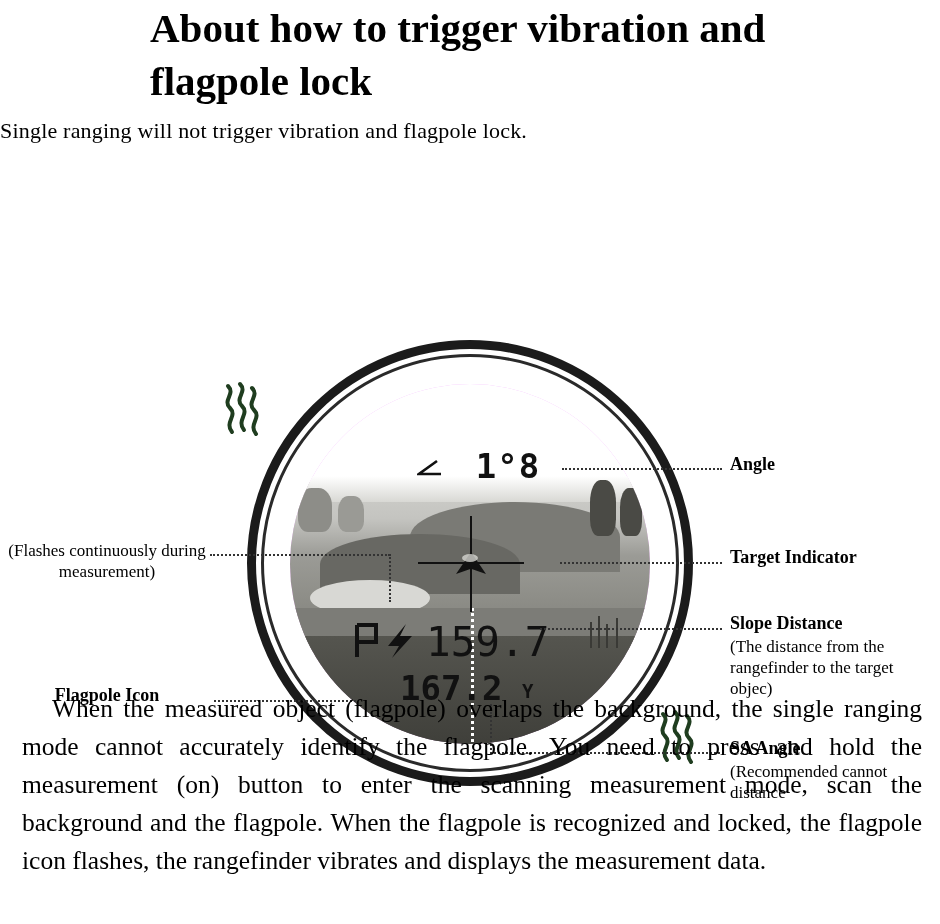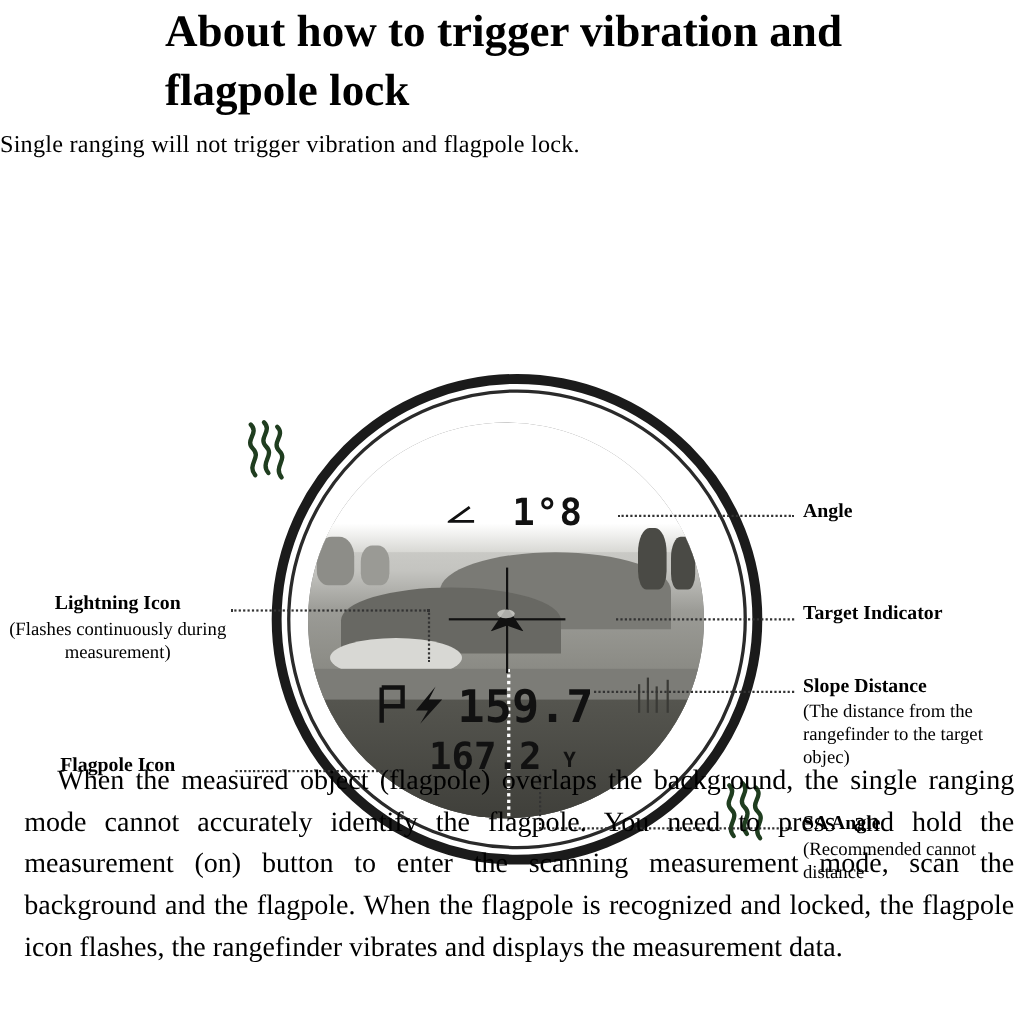--- a/index.html
+++ b/index.html
@@ -63,27 +63,27 @@
     width: 418px;
     height: 418px;
     border-radius: 50%;
     border: 3px solid #2a2a2a;
     box-sizing: border-box;
     background: #ffffff;
   }
   
   .scope-view {
     position: absolute;
-    left: 280px;
+    left: 290px;
     top: 236px;
     width: 360px;
     height: 360px;
     border-radius: 50%;
     overflow: hidden;
-    background: #737373;
+    background: #f0abfc;
   }
 
   
   .land {
     position: absolute;
     left: 0;
     top: 98px;
     width: 360px;
     height: 262px;
     background: linear-gradient(#cfcfcb 0%, #c4c4c0 14%, #9b9b96 28%, #8e8e88 44%, #7f7f7a 62%, #6e6e6a 80%, #5e5e5a 100%);
@@ -227,21 +227,21 @@
     top: 238px;
     width: 64px;
     height: 38px;
   }
   .slope-value {
     position: absolute;
     left: 136px;
     top: 234px;
     font-size: 41px;
     font-family: "DejaVu Sans Mono", monospace;
-    font-weight: bold;
+    font-weight: normal;
     color: #111111;
   }
   .sa-value {
     position: absolute;
     left: 110px;
     top: 284px;
     font-size: 34px;
     font-family: "DejaVu Sans Mono", monospace;
     font-weight: bold;
     color: #111111;
@@ -402,21 +402,20 @@
     <div class="lbl">Slope Distance</div>
     <div class="sub">(The distance from the rangefinder to the target objec)</div>
   </div>
 
   <div class="callout right" style="left:730px; top:590px; width:200px;">
     <div class="lbl">SA Angle</div>
     <div class="sub">(Recommended cannot distance</div>
   </div>
 
   <div class="callout left" style="left:4px; top:390px; width:206px;">
-    <div class="lbl">Lightning Icon</div>
     <div class="sub">(Flashes continuously during measurement)</div>
   </div>
 
   <div class="callout left" style="left:4px; top:537px; width:206px;">
     <div class="lbl">Flagpole Icon</div>
   </div>
 </div>
 
 <div class="body-text">When the measured object (flagpole) overlaps the background, the single ranging mode cannot accurately identify the flagpole. You need to press and hold the measurement (on) button to enter the scanning measurement mode, scan the background and the flagpole. When the flagpole is recognized and locked, the flagpole icon flashes,  the rangefinder vibrates and displays the measurement data.</div>
 

